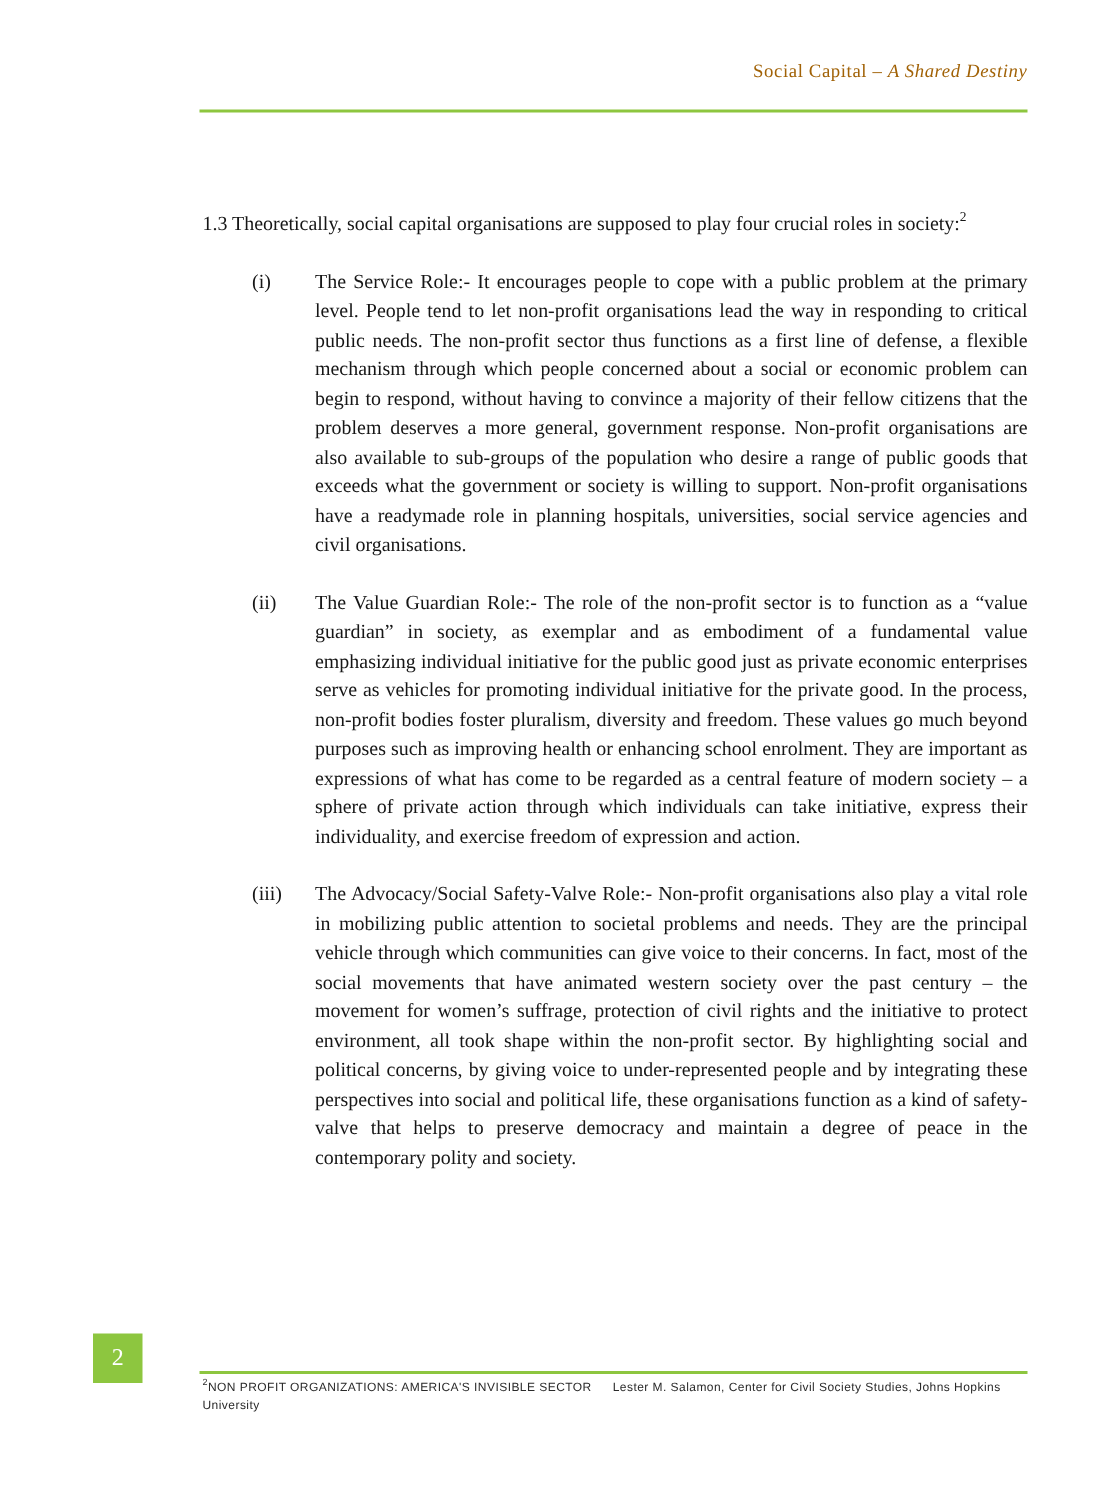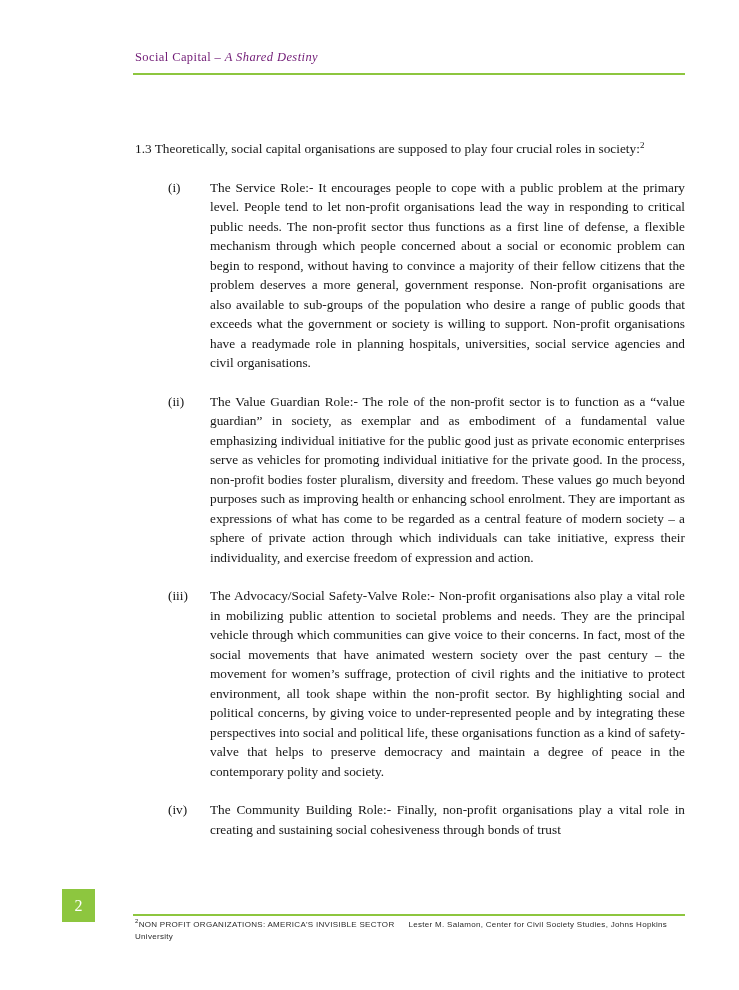--- a/index.html
+++ b/index.html
@@ -8,27 +8,27 @@
     width: 739px;
     height: 990px;
     background: #ffffff;
     font-family: "Liberation Serif", serif;
     color: #161616;
     overflow: hidden;
   }
   
   .header-title {
     position: absolute;
-    top: 50px;
+    top: 40px;
     left: 135px;
     width: 550px;
-    text-align: left;
+    text-align: right;
     font-size: 12.5px;
     letter-spacing: 0.4px;
-    color: #701a75;
+    color: #a16207;
   }
   .header-title .italic { font-style: italic; }
   .header-rule {
     position: absolute;
     top: 73px;
     left: 133px;
     width: 552px;
     border-top: 2px solid #8dc63f;
   }
   
@@ -111,24 +111,20 @@
         <span class="role-text">The Service Role:- It encourages people to cope with a public problem at the primary level. People tend to let non-profit organisations lead the way in responding to critical public needs. The non-profit sector thus functions as a first line of defense, a flexible mechanism through which people concerned about a social or economic problem can begin to respond, without having to convince a majority of their fellow citizens that the problem deserves a more general, government response. Non-profit organisations are also available to sub-groups of the population who desire a range of public goods that exceeds what the government or society is willing to support. Non-profit organisations have a readymade role in planning hospitals, universities, social service agencies and civil organisations.</span>
       </div>
       <div class="role">
         <span class="role-label">(ii)</span>
         <span class="role-text">The Value Guardian Role:- The role of the non-profit sector is to function as a “value guardian” in society, as exemplar and as embodiment of a fundamental value emphasizing individual initiative for the public good just as private economic enterprises serve as vehicles for promoting individual initiative for the private good. In the process, non-profit bodies foster pluralism, diversity and freedom. These values go much beyond purposes such as improving health or enhancing school enrolment. They are important as expressions of what has come to be regarded as a central feature of modern society – a sphere of private action through which individuals can take initiative, express their individuality, and exercise freedom of expression and action.</span>
       </div>
       <div class="role">
         <span class="role-label">(iii)</span>
         <span class="role-text">The Advocacy/Social Safety-Valve Role:- Non-profit organisations also play a vital role in mobilizing public attention to societal problems and needs. They are the principal vehicle through which communities can give voice to their concerns. In fact, most of the social movements that have animated western society over the past century – the movement for women’s suffrage, protection of civil rights and the initiative to protect environment, all took shape within the non-profit sector. By highlighting social and political concerns, by giving voice to under-represented people and by integrating these perspectives into social and political life, these organisations function as a kind of safety-valve that helps to preserve democracy and maintain a degree of peace in the contemporary polity and society.</span>
       </div>
-      <div class="role">
-        <span class="role-label">(iv)</span>
-        <span class="role-text">The Community Building Role:- Finally, non-profit organisations play a vital role in creating and sustaining social cohesiveness through bonds of trust</span>
-      </div>
     </div>
   </div>
 
   <div class="page-num">2</div>
 
   <div class="footnote-rule"></div>
   <p class="footnote"><sup>2</sup><span>NON PROFIT ORGANIZATIONS: AMERICA'S INVISIBLE SECTOR</span><span class="fn-gap"></span><span>Lester M. Salamon, Center for Civil Society Studies, Johns Hopkins University</span></p>
 
 </div>
 

